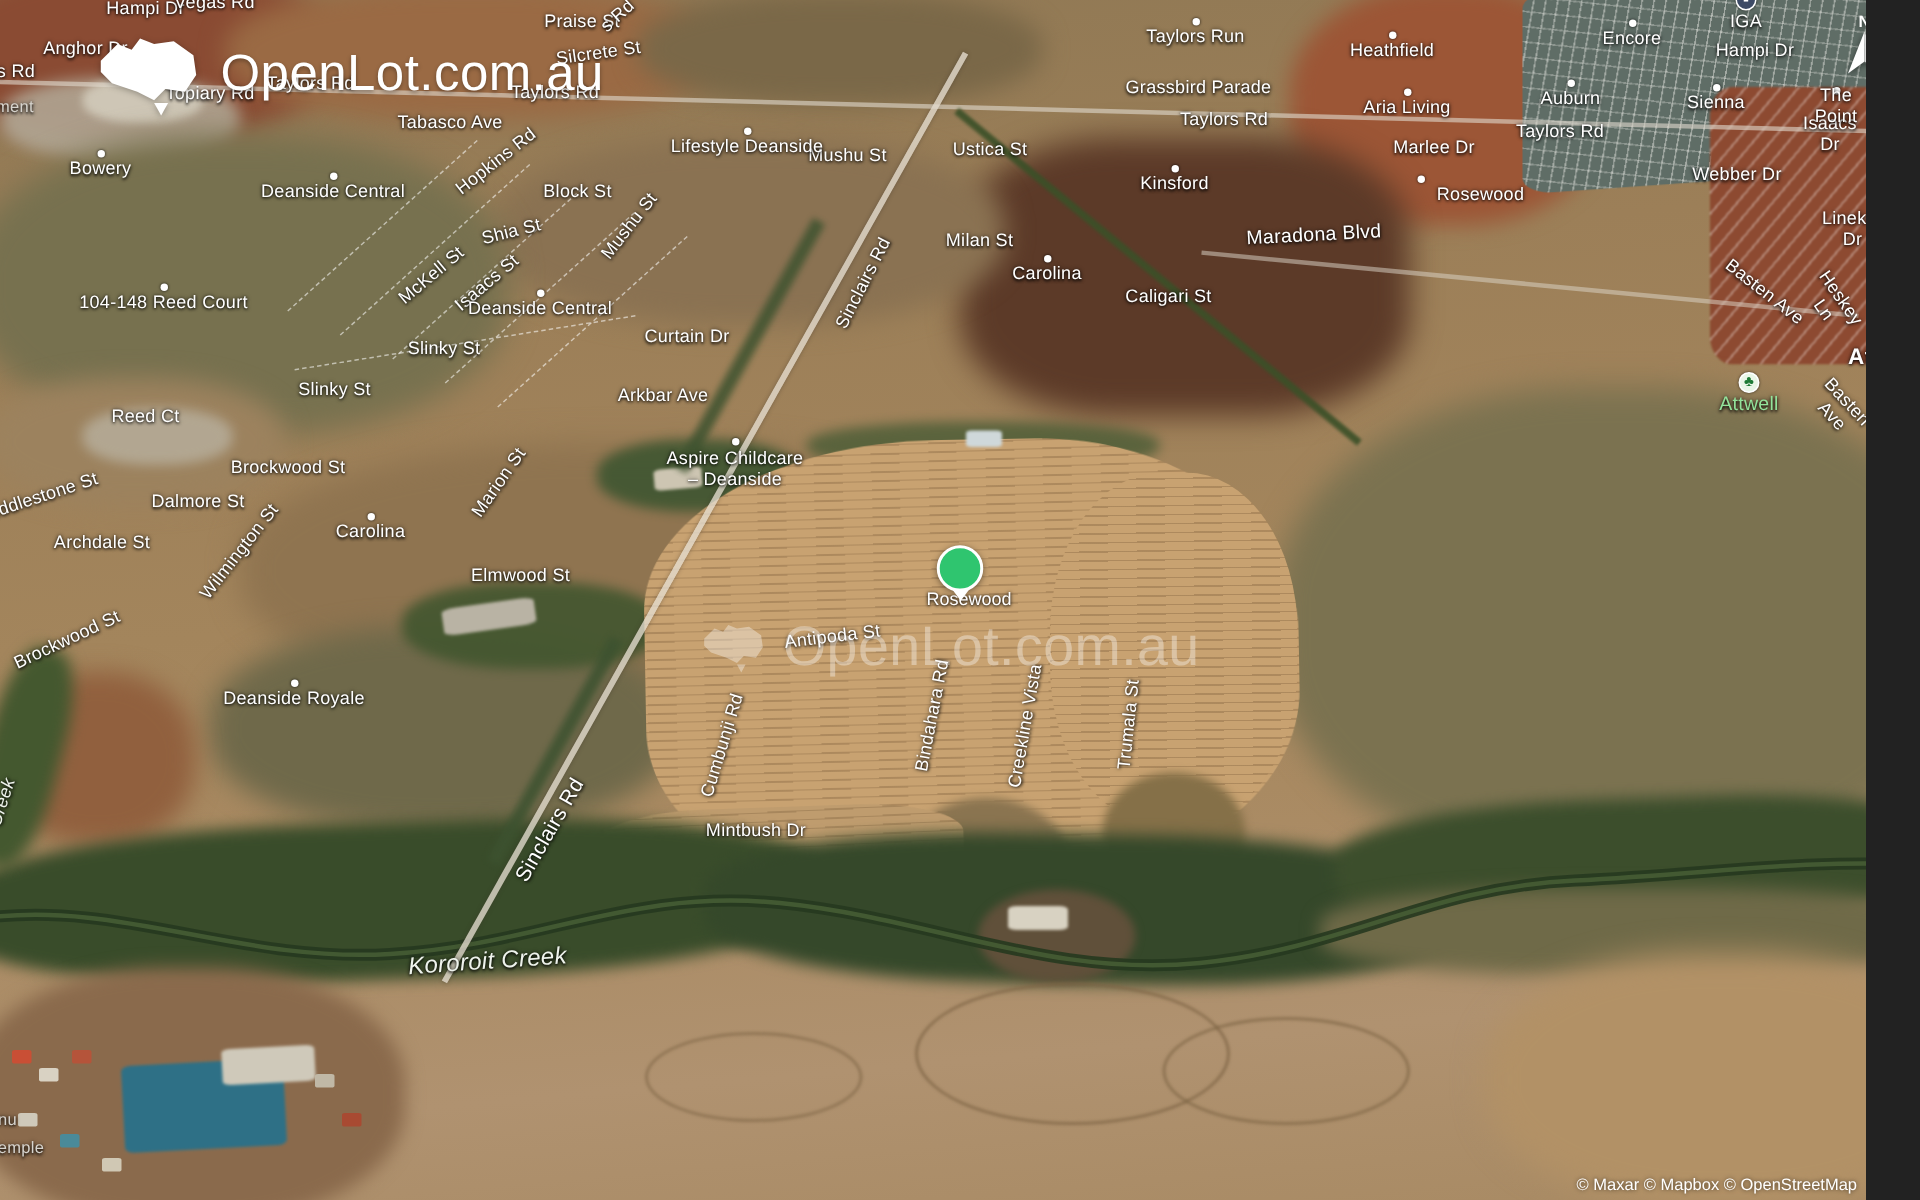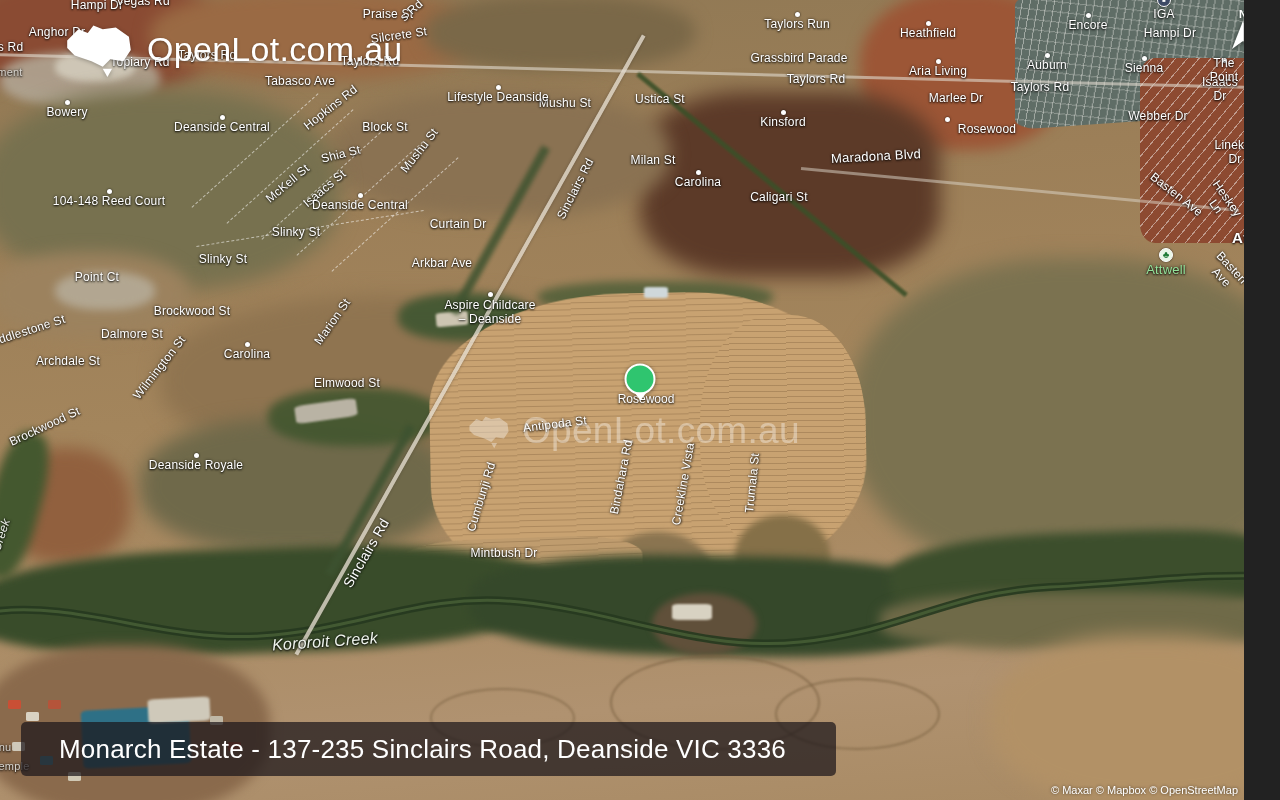--- a/index.html
+++ b/index.html
@@ -172,21 +172,21 @@
       <span class="map-label" style="left: 288px; top: 184px; transform: translate(-50%, -50%) rotate(-40deg);">McKell St</span>
       <span class="map-label" style="left: 325px; top: 189px; transform: translate(-50%, -50%) rotate(-40deg);">Isaacs St</span>
       <span class="map-label" style="left: 565px; top: 104px; transform: translate(-50%, -50%);">Mushu St</span>
       <span class="map-label" style="left: 660px; top: 100px; transform: translate(-50%, -50%);">Ustica St</span>
       <span class="map-label" style="left: 653px; top: 161px; transform: translate(-50%, -50%);">Milan St</span>
       <span class="map-label" style="left: 779px; top: 198px; transform: translate(-50%, -50%);">Caligari St</span>
       <span class="map-label" style="left: 458px; top: 225px; transform: translate(-50%, -50%);">Curtain Dr</span>
       <span class="map-label" style="left: 296px; top: 233px; transform: translate(-50%, -50%);">Slinky St</span>
       <span class="map-label" style="left: 223px; top: 260px; transform: translate(-50%, -50%);">Slinky St</span>
       <span class="map-label" style="left: 442px; top: 264px; transform: translate(-50%, -50%);">Arkbar Ave</span>
-      <span class="map-label" style="left: 97px; top: 278px; transform: translate(-50%, -50%);">Point Ct</span>
+      <span class="map-label" style="left: 97px; top: 278px; transform: translate(-50%, -50%);">Reed Ct</span>
       <span class="map-label" style="left: 576px; top: 189px; transform: translate(-50%, -50%) rotate(-63deg);">Sinclairs Rd</span>
       <span class="map-label" style="left: 799px; top: 59px; transform: translate(-50%, -50%);">Grassbird Parade</span>
       <span class="map-label" style="left: 816px; top: 80px; transform: translate(-50%, -50%);">Taylors Rd</span>
       <span class="map-label" style="left: 876px; top: 157px; font-size: 13px; transform: translate(-50%, -50%) rotate(-3deg);">Maradona Blvd</span>
       <span class="map-label" style="left: 956px; top: 99px; transform: translate(-50%, -50%);">Marlee Dr</span>
       <span class="map-label" style="left: 1040px; top: 88px; transform: translate(-50%, -50%);">Taylors Rd</span>
       <span class="map-label" style="left: 1170px; top: 34px; transform: translate(-50%, -50%);">Hampi Dr</span>
       <span class="map-label" style="left: 1220px; top: 90px; transform: translate(-50%, -50%);">Isaacs Dr</span>
       <span class="map-label" style="left: 1158px; top: 117px; transform: translate(-50%, -50%);">Webber Dr</span>
       <span class="map-label" style="left: 1187px; top: 153px; transform: translate(-50%, -50%); margin-left: 48px;">Lineker Dr</span>
@@ -282,19 +282,16 @@
   <div class="marker-label">Rosewood</div>
 
   <div class="logo">
     <svg width="78" height="58" viewBox="0 0 80 62" style="filter:drop-shadow(0 1px 2px rgba(0,0,0,.3));">
       <polygon points="6,22 18,10 28,14 34,6 44,10 58,8 72,18 74,32 66,44 52,42 44,50 32,44 14,38 6,30" fill="#fff"></polygon>
       <polygon points="44,52 54,52 49,61" fill="#fff"></polygon>
     </svg>
     <span class="logo-text">OpenLot.com.au</span>
   </div>
 
-  <div class="banner">
-    <span class="banner-text">Monarch Estate - 137-235 Sinclairs Road, Deanside VIC 3336</span>
-  </div>
 
   <div class="attribution">© Maxar © Mapbox © OpenStreetMap</div>
 
 </div>
 
 </body></html>

